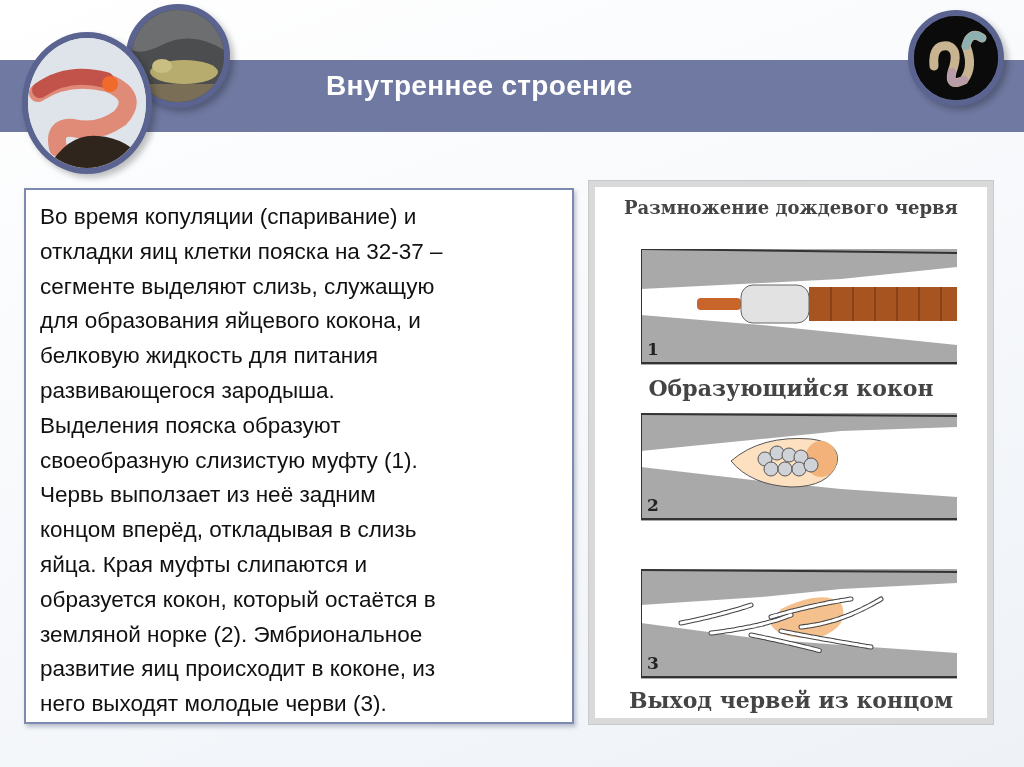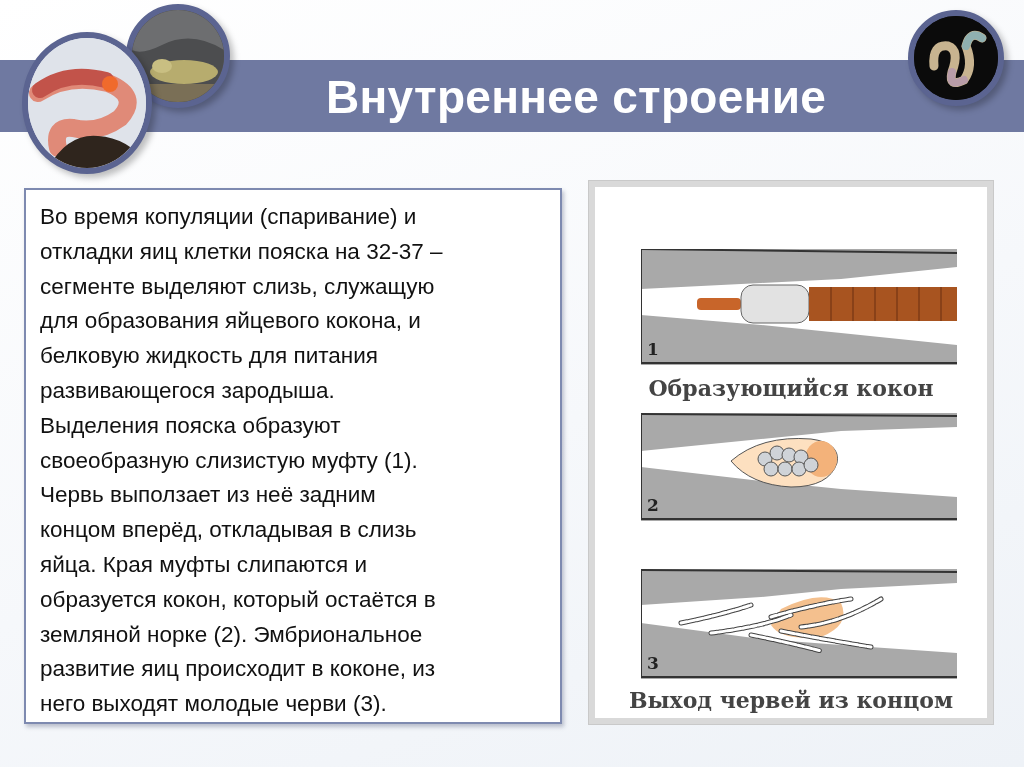--- a/index.html
+++ b/index.html
@@ -7,36 +7,37 @@
     width:1024px; height:767px; overflow:hidden; position:relative;
     background: linear-gradient(160deg, #ffffff 0%, #f6f8fb 55%, #eef2f7 100%);
     font-family: "Liberation Sans", sans-serif;
   }
   .title-band {
     position:absolute; left:0; top:60px; width:1024px; height:72px;
     background:#6f79a1;
   }
   .title-text {
     position:absolute; left:326px; top:70px; color:#ffffff;
-    font-size:46px; font-weight:bold; letter-spacing:0.3px;
+    font-size:28px; font-weight:bold; letter-spacing:0.3px;
     font-family: "Liberation Sans", sans-serif;
   }
   .circle {
     position:absolute; border-radius:50%; border:6px solid #5b6491;
     box-shadow: 4px 4px 6px rgba(0,0,0,0.25);
     overflow:hidden;
   }
   .c1 { left:22px; top:32px; width:118px; height:130px; background:#d8dde6; }
   .c2 { left:126px; top:4px; width:92px; height:92px; background:#5c5a55; }
   .c3 { left:908px; top:10px; width:84px; height:84px; background:#0d0d0d; }
 
   .text-box {
     position:absolute; left:24px; top:188px; width:534px; height:532px;
     background:#ffffff; border:2px solid #7e8ab0;
     box-shadow: 2px 3px 4px rgba(80,90,120,0.35);
+    padding-left: 12px;
   }
   .text-body {
     position:absolute; left:14px; top:10px; width:514px;
     font-size:22.5px; line-height:34.8px; color:#111;
     font-family: "Liberation Sans", sans-serif;
     white-space:pre-line;
   }
 
   .fig-frame {
     position:absolute; left:588px; top:180px; width:404px; height:543px;
@@ -107,20 +108,21 @@
 концом вперёд, откладывая в слизь
 яйца. Края муфты слипаются и
 образуется кокон, который остаётся в
 земляной норке (2). Эмбриональное
 развитие яиц происходит в коконе, из
 него выходят молодые черви (3).</div>
 </div>
 
 <div class="fig-frame">
   <div class="fig-inner">
+    <div class="fig-title">Размножение дождевого червя</div>
 
     <div class="panel" style="top:62px;height:116px;">
       <svg width="316" height="116" viewBox="0 0 316 116">
         <rect x="0" y="0" width="316" height="116" fill="#a9a9a9"></rect>
         <polygon points="0,40 120,34 200,30 316,18 316,96 200,84 120,76 0,66" fill="#ffffff"></polygon>
         <polyline points="0,0 316,4" stroke="#333" stroke-width="2" fill="none"></polyline>
         <polyline points="0,114 316,114" stroke="#333" stroke-width="2" fill="none"></polyline>
         <polyline points="0,0 0,114" stroke="#333" stroke-width="2" fill="none"></polyline>
         <rect x="56" y="49" width="44" height="12" rx="4" fill="#c8652a"></rect>
         <rect x="100" y="36" width="68" height="38" rx="12" fill="#e2e2e2" stroke="#666"></rect>

